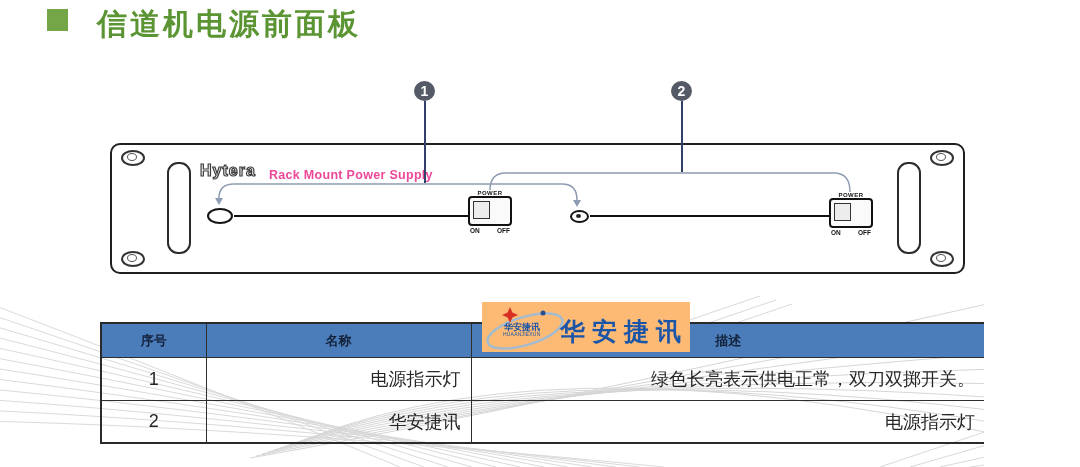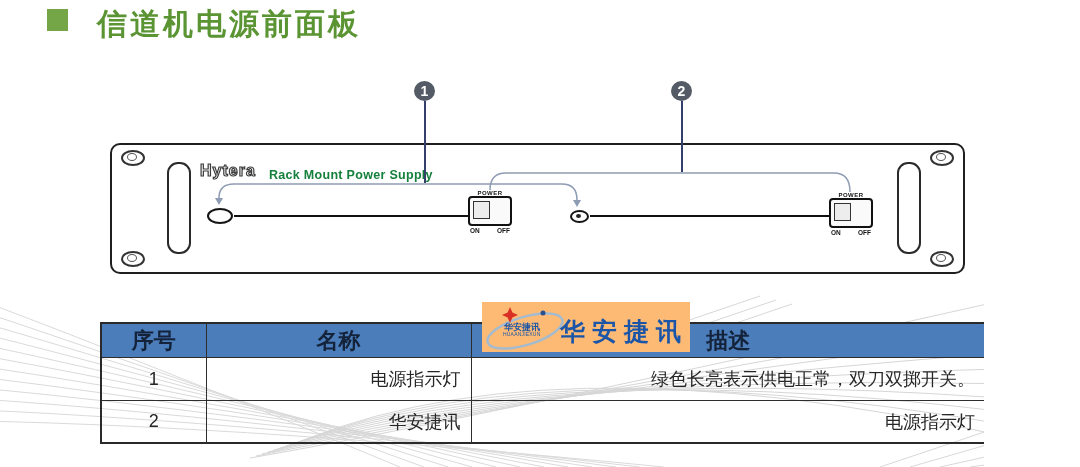--- a/index.html
+++ b/index.html
@@ -23,21 +23,21 @@
   .screw{position:absolute;width:20px;height:12px;border:2px solid #333;border-radius:50%;}
   .screw:after{content:"";position:absolute;left:4px;top:1px;width:8px;height:6px;border:1.5px solid #555;border-radius:50%;}
   .screw.tl{left:9px;top:5px;}   .screw.tr{right:9px;top:5px;}
   .screw.bl{left:9px;bottom:5px;}.screw.br{right:9px;bottom:5px;}
   .slot{position:absolute;width:20px;height:88px;border:2px solid #2a2a2a;border-radius:11px;top:17px;}
   .slot.left{left:55px;} .slot.right{right:42px;}
   .brand{
     position:absolute;left:88px;top:17px;font-size:16px;font-weight:bold;letter-spacing:1px;
     color:#f8f8f8;-webkit-text-stroke:1.2px #3c3c3c;
   }
-  .product{position:absolute;left:157px;top:23px;font-size:12.5px;font-weight:bold;color:#15803d;letter-spacing:0.3px;}
+  .product{position:absolute;left:157px;top:23px;font-size:12.5px;font-weight:bold;color:#ec4899;letter-spacing:0.3px;}
   .led{position:absolute;border:2.5px solid #141414;border-radius:50%;background:#fdfdfd;}
   .led.led1{left:95px;top:63px;width:22px;height:12px;}
   .led.led2{left:458px;top:65px;width:15px;height:9px;}
   .led.led2:after{content:"";position:absolute;left:4px;top:2px;width:5px;height:4px;background:#222;border-radius:50%;}
   .hline{position:absolute;height:2px;background:#111;top:70px;}
   .hline.l1{left:122px;width:236px;}
   .hline.l2{left:478px;width:241px;}
   .switch{position:absolute;width:44px;}
   .switch.s1{left:356px;top:45px;}
   .switch.s2{left:717px;top:47px;}
@@ -63,21 +63,21 @@
     letter-spacing:7px;white-space:nowrap;
   }
   .logo-small{position:absolute;left:22px;top:19px;font-size:9px;font-weight:bold;color:#1B55A8;letter-spacing:0;}
   .logo-en{position:absolute;left:21px;top:29px;font-size:5px;color:#1B55A8;letter-spacing:0.2px;}
   
   .tbl-wrap{position:absolute;left:100px;top:322px;width:885px;z-index:2;}
   table.desc{border-collapse:collapse;width:885px;table-layout:fixed;background:transparent;}
   table.desc th,table.desc td{border:1.5px solid #2e2e2e;padding:0 10px;}
   table.desc{border:2.5px solid #2a2a2a;}
   table.desc th{
-    background:#4A7DBA;color:#14223a;font-size:22px;font-weight:bold;height:33px;text-align:center;
+    background:#4A7DBA;color:#14223a;font-size:13px;font-weight:bold;height:33px;text-align:center;
   }
   table.desc td{font-size:18px;color:#262626;background:transparent;}
   tr.r1 td{height:42px;} tr.r2 td{height:41px;}
   td.c-num{text-align:center;}
   td.c-name,td.c-desc{text-align:right;}
   
   .wm{position:absolute;right:25px;top:398px;display:flex;align-items:center;z-index:1;}
   .wm-text{font-size:27px;font-weight:bold;color:#cbcbcb;letter-spacing:2px;}
 </style>
 </head>

